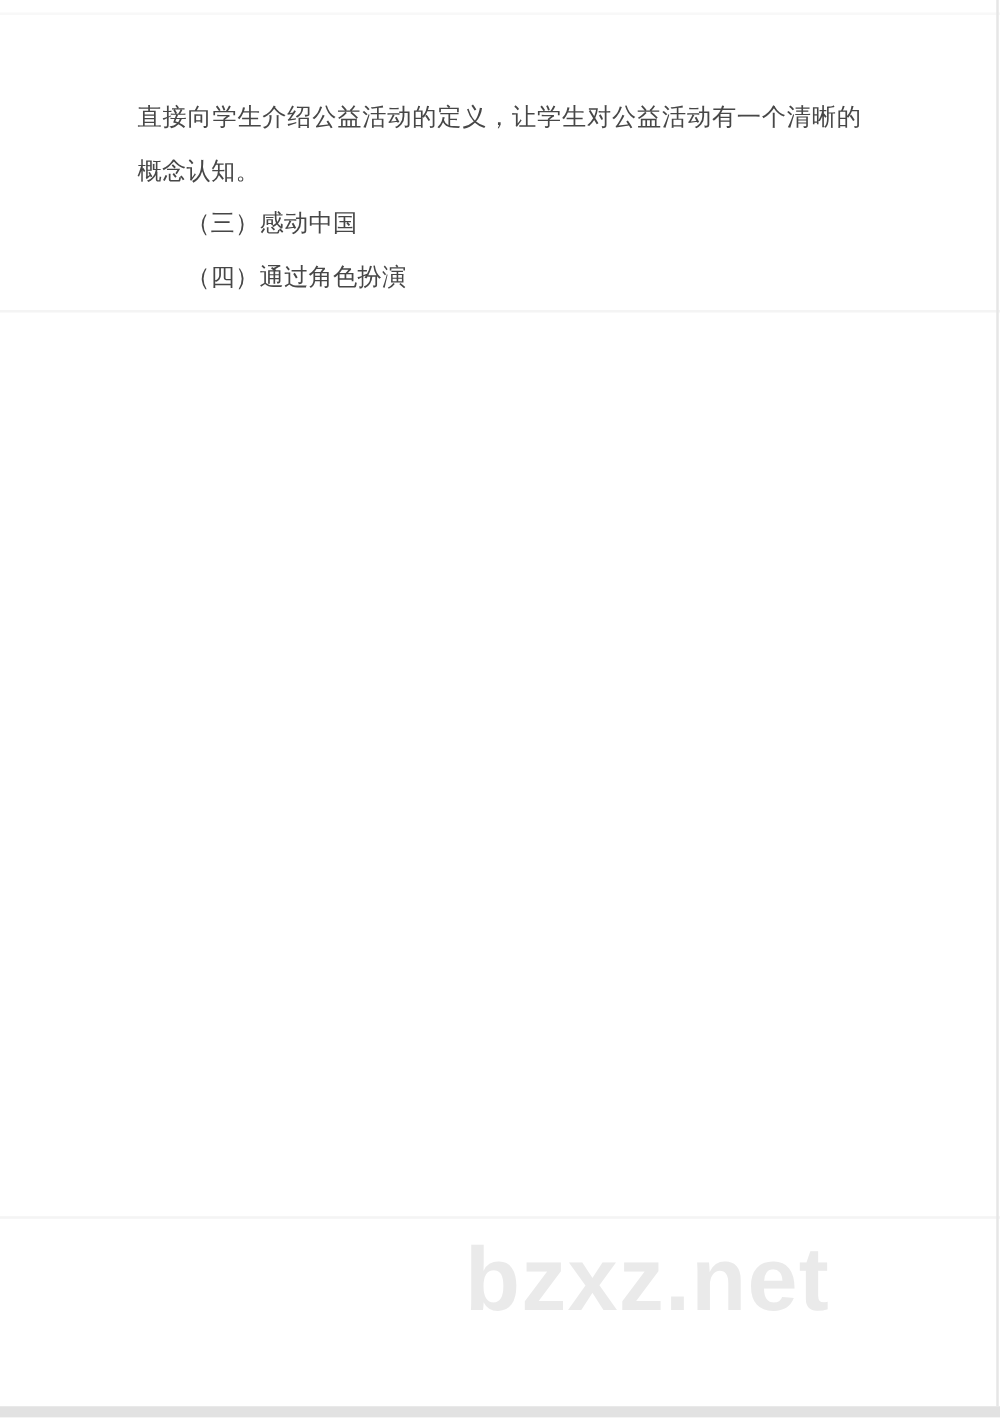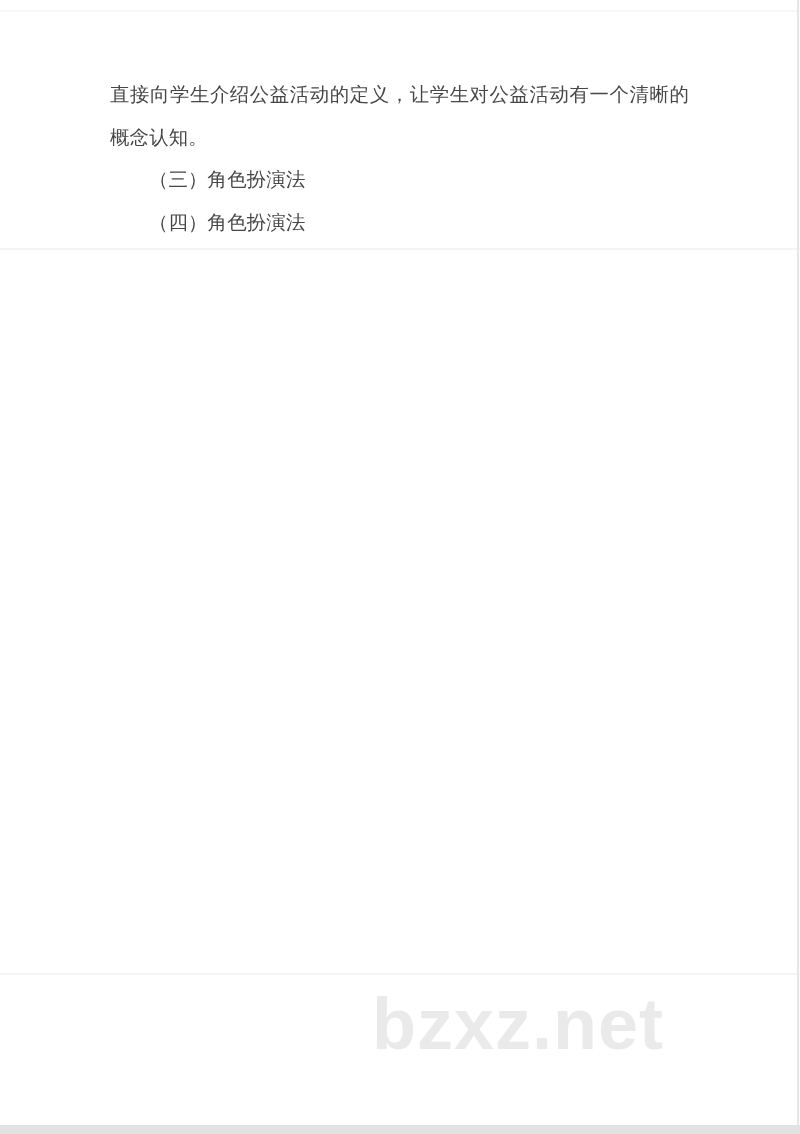--- a/index.html
+++ b/index.html
@@ -84,22 +84,22 @@
 <body>
 
 <div class="canvas">
 
   <div class="scan-line l1"></div>
   <div class="scan-line l2"></div>
   <div class="scan-line l3"></div>
 
   <div class="doc-text">
     <p class="para-flush">直接向学生介绍公益活动的定义，让学生对公益活动有一个清晰的概念认知。</p>
-    <p class="para-indent">（三）角色扮演法</p>
-    <p class="para-indent">（四）角色扮演法</p>
+    <p class="para-indent">（三）感动中国</p>
+    <p class="para-indent">（四）通过角色扮演</p>
   </div>
 
   <div class="watermark">bzxz.net</div>
 
   <div class="edge-right"></div>
   <div class="edge-bottom"></div>
 
 </div>
 
 </body></html>

